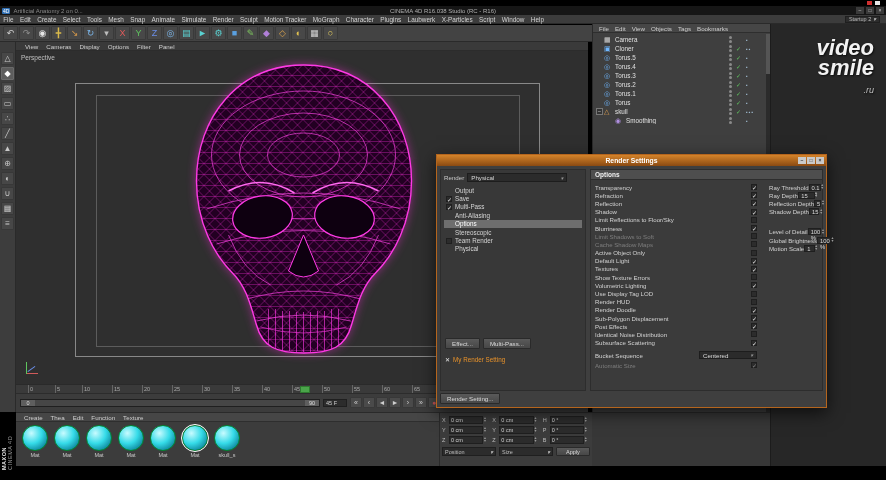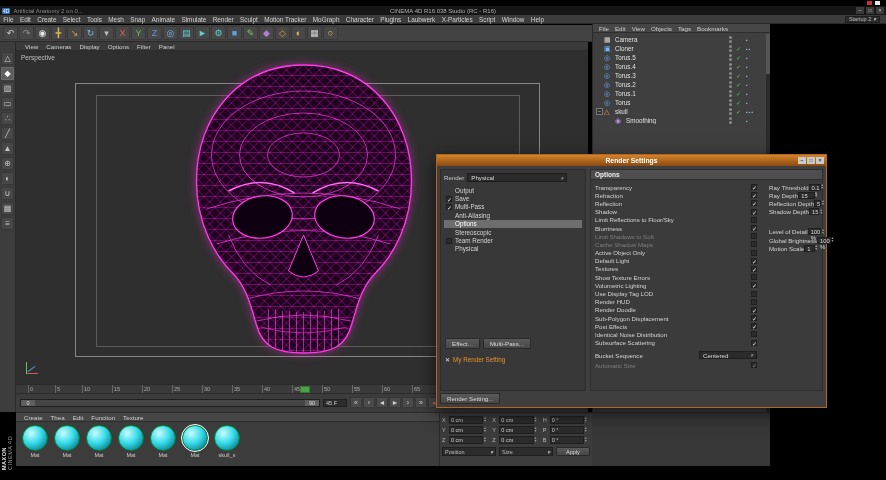--- a/index.html
+++ b/index.html
@@ -608,20 +608,27 @@
         <span class="omtags">▪</span>
       </div>
     </div>
     <div class="omscroll">
         <i></i>
       </div>
   </div>
 
   <div id="rbfill"></div>
 
+  <div id="brand">
+    <div class="wm">
+      <span>video</span><br>
+      <span>smile</span>
+      <span class="wmru">.ru</span>
+    </div>
+  </div>
 
   <div id="maxon">
     <span class="mx">MAXON</span>
     <span class="c4">CINEMA 4D</span>
   </div>
 
   <div id="rswin">
     <div class="rstitle">
       <span>Render Settings</span>
       <span class="rswb">

